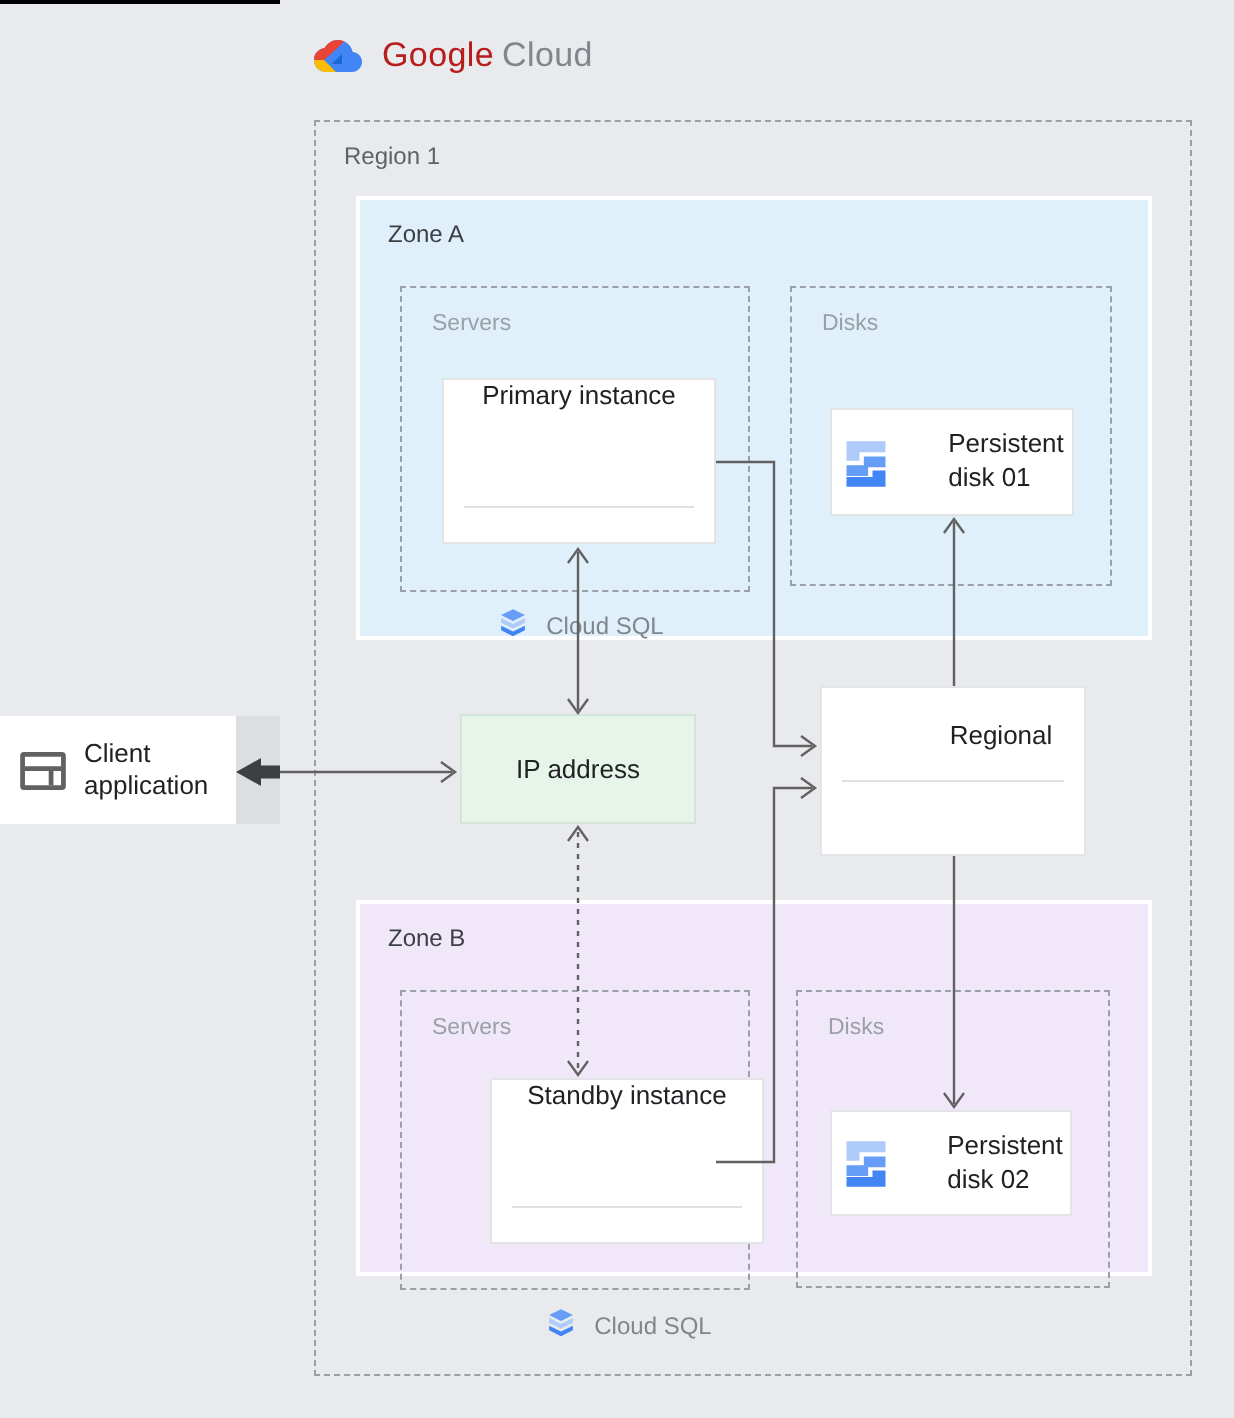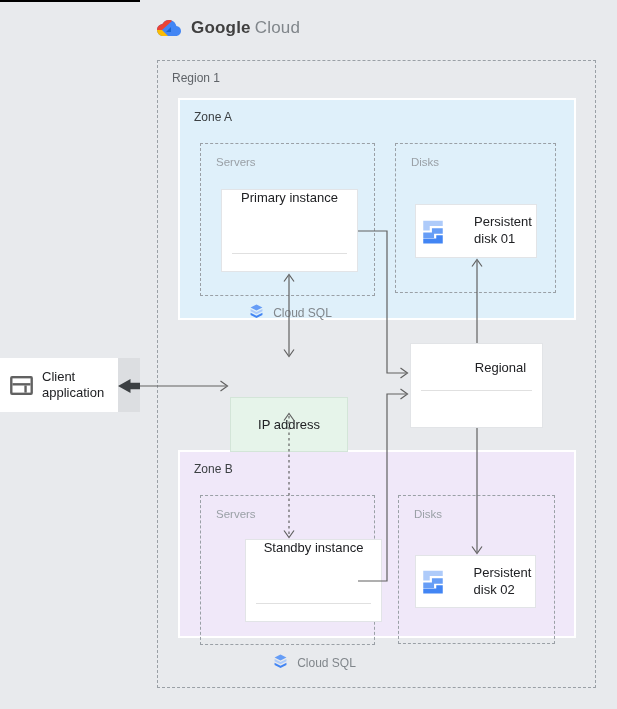--- a/index.html
+++ b/index.html
@@ -4,21 +4,21 @@
 <style>
   html,body{margin:0;padding:0;}
   body{font-family:"Liberation Sans",sans-serif;}
   .canvas{position:relative;width:617px;height:709px;background:var(--bg,#e8eaed);overflow:hidden;}
   .abs{position:absolute;box-sizing:border-box;}
 
   .top-line{left:0;top:0;width:140px;height:2px;background:#000;}
 
   .logo{left:154px;top:14px;height:28px;display:flex;align-items:center;gap:7px;}
   .logo-text{font-size:17px;color:#5f6368;letter-spacing:.2px;}
-  .logo-text .g{font-weight:bold;color:#404040;}
+  .logo-text .g{font-weight:normal;color:#b91c1c;}
   .logo-text .c{font-weight:normal;color:var(--muted-text,#80868b);margin-left:4px;}
 
   .region{left:157px;top:60px;width:439px;height:628px;border:1px dashed var(--dash-border,#9aa0a6);}
   .zone{border:2px solid #ffffff;}
   .zone-a{left:178px;top:98px;width:398px;height:222px;background:var(--zone-a-fill,#dff0fa);}
   .zone-b{left:178px;top:450px;width:398px;height:188px;background:var(--zone-b-fill,#f0e8f9);}
   .dotted-box{border:1px dashed var(--dash-border,#9aa0a6);}
   .servers-a{left:200px;top:143px;width:175px;height:153px;}
   .disks-a{left:395px;top:143px;width:161px;height:150px;}
   .servers-b{left:200px;top:495px;width:175px;height:150px;}
@@ -35,21 +35,21 @@
   .card-title{height:47px;display:flex;align-items:center;justify-content:center;font-size:13px;color:var(--title-text,#202124);}
   .card-divider{border-top:1px solid #e0e0e0;margin:0 10px;}
   .card-product{flex:1;display:flex;align-items:center;justify-content:center;gap:7px;font-size:12px;color:var(--muted-text,#80868b);}
 
   .disk-card{border:1px solid var(--card-border,#e2e4e7);display:flex;align-items:center;justify-content:center;gap:9px;}
   .disk01-card{left:415px;top:204px;width:122px;height:54px;}
   .disk02-card{left:415px;top:555px;width:121px;height:53px;}
   .disk-text{font-size:13px;color:var(--title-text,#202124);line-height:1.3;}
   .disk-text span{display:block;margin-left:19px;}
 
-  .ip-card{left:230px;top:357px;width:118px;height:55px;background:var(--ip-fill,#e6f4ea);border:1px solid var(--ip-border,#d3e5d8);display:flex;align-items:center;justify-content:center;font-size:13px;color:var(--title-text,#202124);margin-top:40px;}
+  .ip-card{left:230px;top:357px;width:118px;height:55px;background:var(--ip-fill,#e6f4ea);border:1px solid var(--ip-border,#d3e5d8);display:flex;align-items:center;justify-content:center;font-size:13px;color:var(--title-text,#202124);}
 
   .regional-card{left:410px;top:343px;width:133px;height:85px;border:1px solid var(--card-border,#e2e4e7);display:flex;flex-direction:column;background:#fff;}
   .regional-card .card-title{height:46px;padding-left:48px;}
 
   .client-card{left:0;top:358px;width:118px;height:54px;background:#fff;display:flex;align-items:center;gap:9px;padding-left:10px;}
   .client-text{font-size:13px;color:var(--title-text,#202124);line-height:1.25;}
   .client-text span{display:block;}
   .client-strip{left:118px;top:358px;width:22px;height:54px;background:var(--strip,#dcdee1);}
 
   .overlay{left:0;top:0;width:617px;height:709px;pointer-events:none;z-index:10;}

